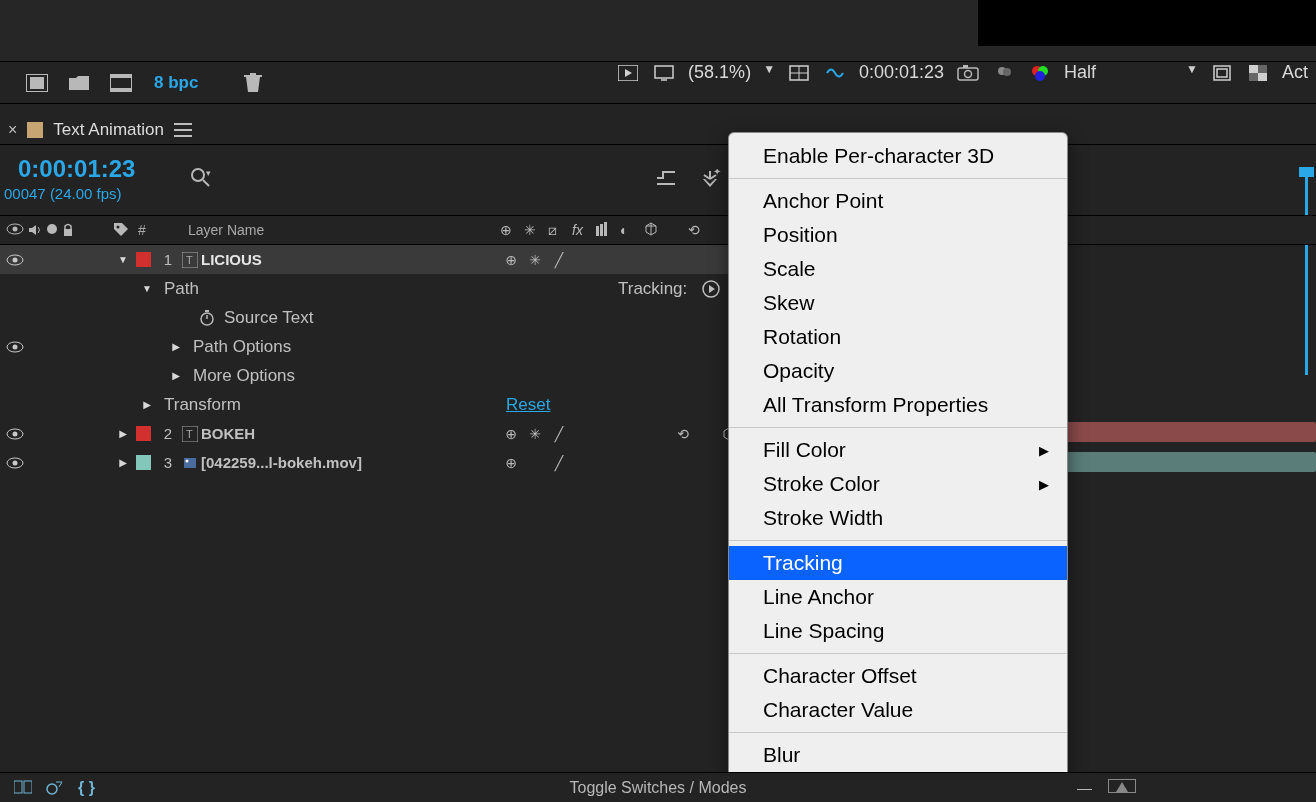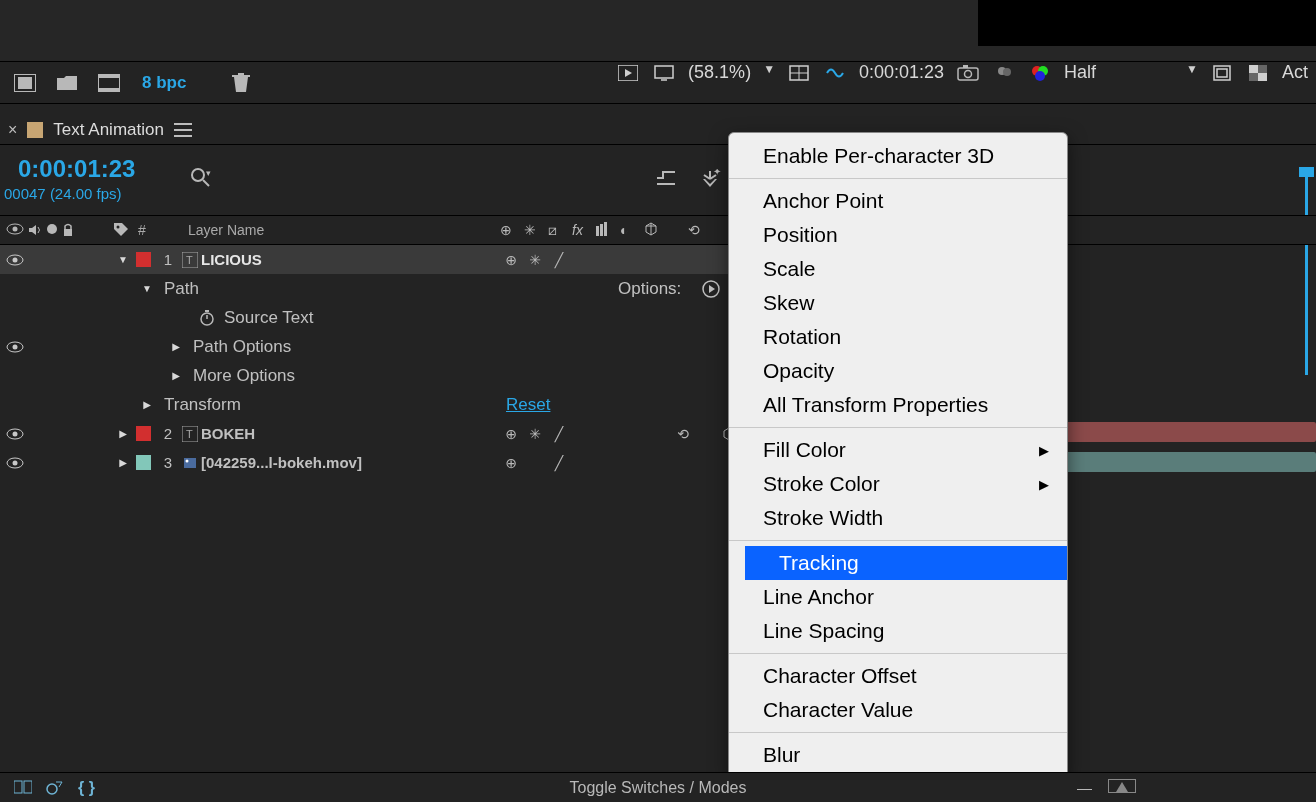--- a/index.html
+++ b/index.html
@@ -4,21 +4,21 @@
 <style>
   * { box-sizing: border-box; margin: 0; padding: 0; font-family: Arial, Helvetica, sans-serif; }
   body { background: #232323; width: 1316px; height: 802px; overflow: hidden; color: #a9a9a9; font-size: 15px; position: relative; }
 
   
   .viewer-row { position: absolute; top:0; left:0; right:0; height:62px; background:#262626; border-bottom:1px solid #000; }
   .viewer-dark { position:absolute; right:0; top:0; width:338px; height:46px; background:#000; }
 
   
   .toolbar-row { position:absolute; top:62px; left:0; right:0; height:42px; background:#232323; border-bottom:1px solid #000; }
-  .project-tools { display:flex; align-items:center; height:100%; padding-left:12px; gap:16px; }
+  .project-tools { display:flex; align-items:center; height:100%; padding-left:24px; gap:16px; }
   .project-tools .ic { width:26px; height:22px; color:#b8b8b8; display:flex; align-items:center; justify-content:center; }
   .bpc { color:#2aa7e6; font-weight:bold; font-size:17px; margin-left:4px;}
   .trash { margin-left:26px; color:#b8b8b8; }
 
   .viewer-tools { position:absolute; right:0; top:0; height:100%; display:flex; gap:12px; padding:0 8px; color:#cfcfcf; font-size:17px; }
   .viewer-tools .ic { width:24px; height:22px; display:flex; align-items:center; justify-content:center; }
   .zoom-pct { font-size:18px; color:#d8d8d8; }
   .timecode-big { font-size:18px; color:#d8d8d8; }
   .half-label { font-size:18px; color:#d8d8d8; width:110px; }
   .act-label { font-size:18px; color:#d8d8d8; }
@@ -74,21 +74,21 @@
   .tl-bars { position:absolute; top:245px; left:1064px; right:0; }
   .bar { position:absolute; height:20px; border-radius:2px; }
   .bar.red { background:#8b4a4a; }
   .bar.teal { background:#5a7d7a; }
 
   
   .ctx { position:absolute; left:728px; top:132px; width:340px; background:#efefef; border:1px solid #888; border-radius:6px; box-shadow:0 6px 18px rgba(0,0,0,.5); color:#000; font-size:21px; padding:6px 0; }
   .ctx .mi { padding:5px 34px; position:relative; }
   .ctx .mi.sub::after { content:'▶'; position:absolute; right:18px; font-size:13px; top:10px;}
   .ctx .sep { height:1px; background:#c8c8c8; margin:5px 0; }
-  .ctx .mi.hl { background:#0a63ff; color:#fff;margin-left:16px; }
+  .ctx .mi.hl { background:#0a63ff; color:#fff; }
 
   
   .footer { position:absolute; bottom:0; left:0; right:0; height:30px; background:#232323; border-top:1px solid #000; display:flex; align-items:center; }
   .footer-left { display:flex; gap:14px; padding-left:14px; color:#6fb5d6; font-size:16px;}
   .footer-mid { position:absolute; left:0; right:0; text-align:center; color:#b8b8b8; font-size:16px;}
   .footer-right { position:absolute; right:180px; display:flex; gap:16px; color:#b8b8b8;}
   .mountain { width:28px; height:14px; border:1px solid #888; position:relative; display:flex; align-items:flex-end; justify-content:center;}
   .mountain::before { content:''; width:0;height:0;border-left:6px solid transparent;border-right:6px solid transparent;border-bottom:10px solid #888;}
 
   svg { display:block; }
@@ -315,21 +315,21 @@
       <span class="cell">⊕</span>
       <span class="cell">✳</span>
       <span class="cell">╱</span>
     </div>
   </div>
 
   <div class="row">
     <span style="width:140px"></span>
     <span class="twirl">▼</span>
     <span class="sublabel" style="margin-left:10px">Path</span>
-    <span class="animate-label">Options:</span>
+    <span class="animate-label">Tracking:</span>
     <span class="animate-play">
         <svg width="18" height="18">
           <circle cx="9" cy="9" r="8" fill="none" stroke="#c0c0c0" stroke-width="1.5"></circle>
           <path d="M7 5 L13 9 L7 13 Z" fill="#c0c0c0"></path>
         </svg>
       </span>
   </div>
 
   <div class="row">
     <span style="width:198px"></span>

